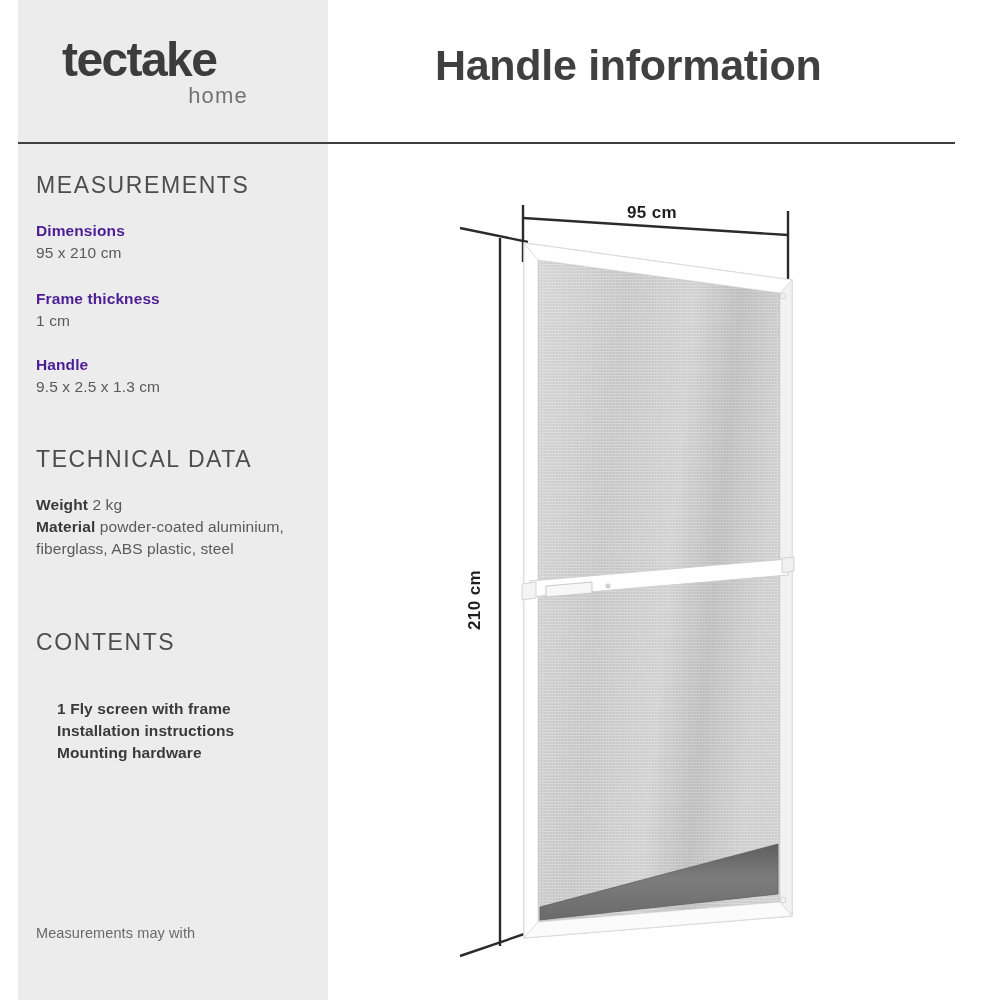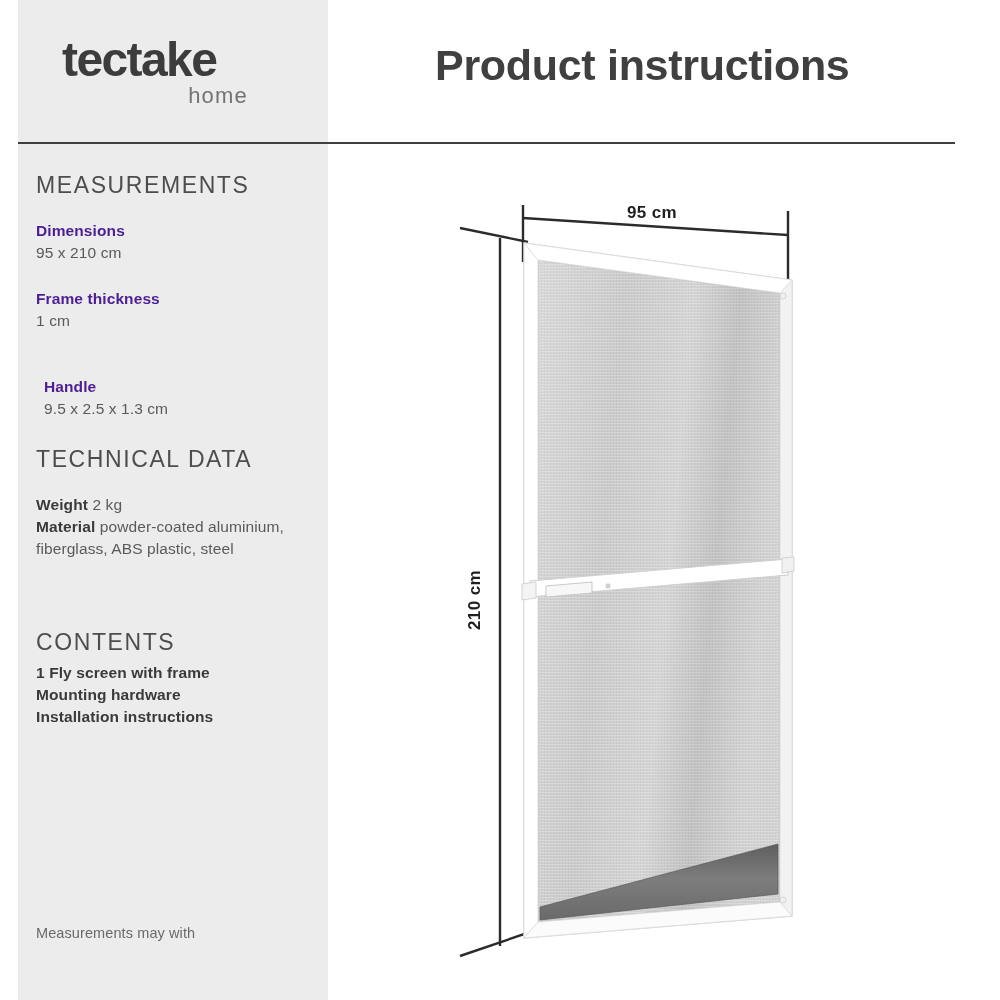--- a/index.html
+++ b/index.html
@@ -106,25 +106,25 @@
     width: 270px;
   }
   .txt b { color: #3a3a3a; font-weight: bold; }
   .txt .lbl { display: block; color: #4c1d95; font-weight: bold; }
 
   .bold-line { color: #3a3a3a; font-weight: bold; }
 
   #head-measurements { top: 172px; }
   #grp-dimensions    { top: 220px; }
   #grp-frame         { top: 288px; }
-  #grp-handle        { top: 376px; margin-left: 8px; }
+  #grp-handle        { top: 354px; }
   #head-technical    { top: 446px; }
   #grp-tech          { top: 494px; }
   #head-contents     { top: 629px; }
-  #grp-contents      { top: 662px; }
+  #grp-contents      { top: 698px; margin-left: 21px; }
   #footnote          { top: 922px; font-size: 14.5px; color: #6a6a6a; }
 
   
   #product-area {
     position: absolute;
     left: 340px;
     top: 150px;
     width: 660px;
     height: 850px;
   }
@@ -177,30 +177,30 @@
         <div><b>Weight</b>
           <span>2 kg</span></div>
         <div><b>Material</b>
           <span>powder-coated aluminium, fiberglass, ABS plastic, steel</span></div>
       </div>
 
       <div class="section-head" id="head-contents">CONTENTS</div>
 
       <div class="txt" id="grp-contents">
         <div class="bold-line">1 Fly screen with frame</div>
+        <div class="bold-line">Installation instructions</div>
         <div class="bold-line">Mounting hardware</div>
-        <div class="bold-line">Installation instructions</div>
       </div>
 
       <div class="txt" id="footnote">Measurements may with</div>
 
     </div>
   </div>
 
-  <div id="page-title">Product instructions</div>
+  <div id="page-title">Handle information</div>
 
   <div id="header-rule"></div>
 
   <div id="product-area">
     <svg id="product-svg" viewBox="0 0 660 850">
       <defs>
 
         <pattern id="meshWeave" width="3" height="3" patternUnits="userSpaceOnUse">
           <rect width="3" height="3" fill="#c9c9c9"></rect>
           <rect width="1.2" height="3" fill="#bdbdbd"></rect>

